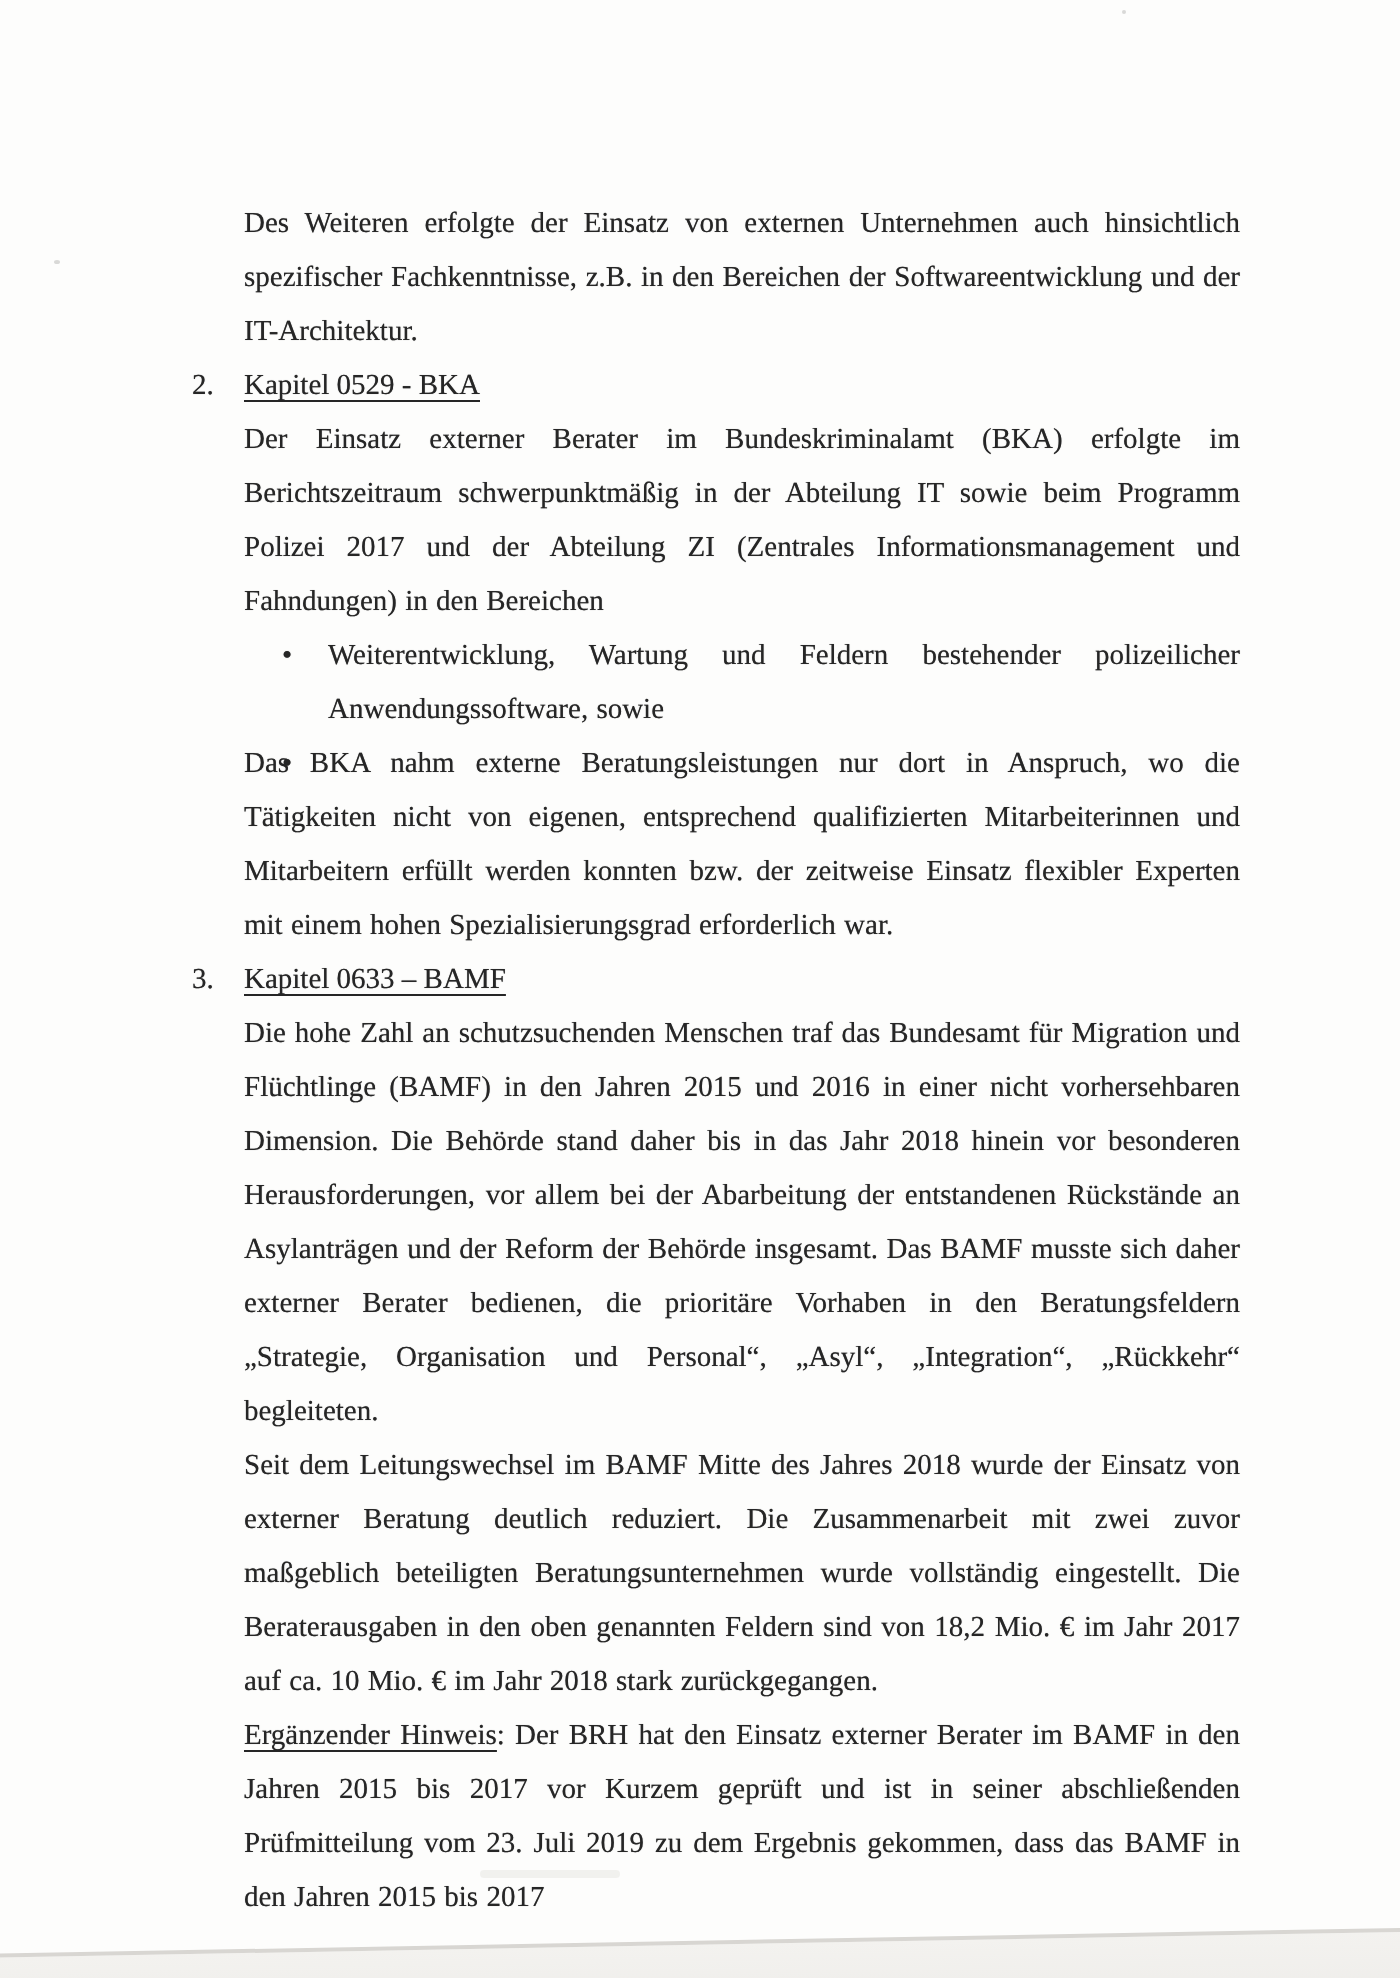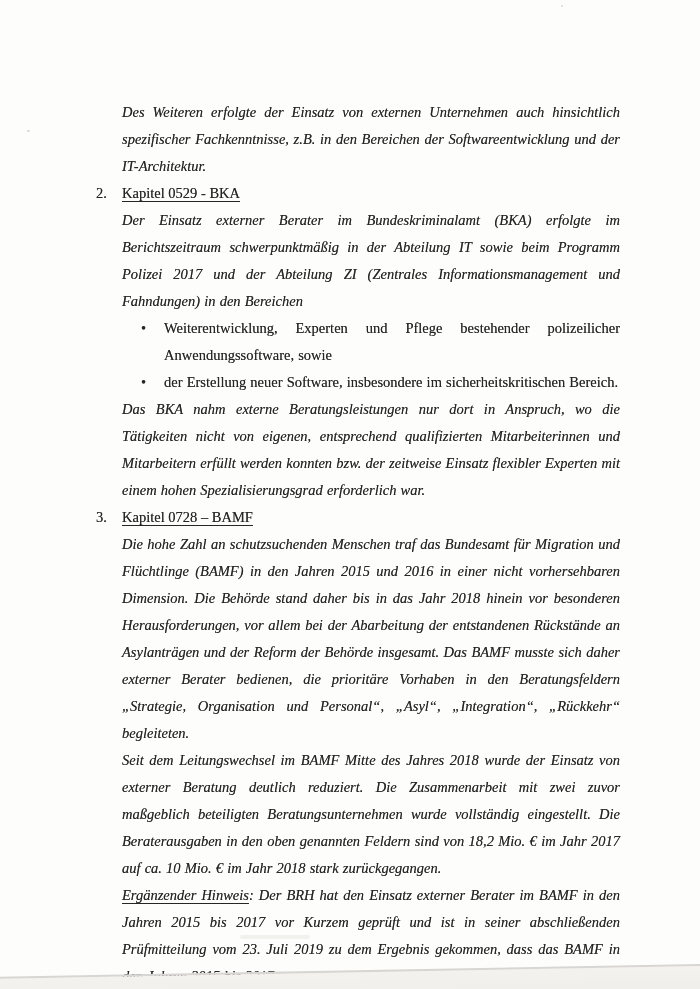--- a/index.html
+++ b/index.html
@@ -22,21 +22,20 @@
     top: 99px;
     width: 498px;
     font-size: 14.5px;
     line-height: 27px;
     text-shadow: 0 0 0.35px rgba(35,35,35,0.65);
   }
   .par {
     margin: 0;
     text-align: justify;
     word-spacing: 0.5px;
-    font-style: italic;
   }
   .heading {
     display: flex;
     margin-left: -26px;
   }
   .h-num {
     width: 26px;
     flex: 0 0 26px;
   }
   .h-title {
@@ -97,33 +96,32 @@
     <div class="heading">
       <span class="h-num">2.</span>
       <span class="h-title">Kapitel 0529 - BKA</span>
     </div>
 
     <p class="par">Der Einsatz externer Berater im Bundeskriminalamt (BKA) erfolgte im Berichtszeitraum schwerpunktmäßig in der Abteilung IT sowie beim Programm Polizei 2017 und der Abteilung ZI (Zentrales Informationsmanagement und Fahndungen) in den Bereichen</p>
 
     <ul class="bullets">
       <li class="bullet">
         <span class="dot">•</span>
-        <span>Weiterentwicklung, Experten und Pflege bestehender polizeilicher Anwendungssoftware, sowie</span>
+        <span>Weiterentwicklung, Wartung und Feldern bestehender polizeilicher Anwendungssoftware, sowie</span>
       </li>
       <li class="bullet">
         <span class="dot">•</span>
-        <span>der Erstellung neuer Software, insbesondere im sicherheitskritischen Bereich.</span>
       </li>
     </ul>
 
     <p class="par">Das BKA nahm externe Beratungsleistungen nur dort in Anspruch, wo die Tätigkeiten nicht von eigenen, entsprechend qualifizierten Mitarbeiterinnen und Mitarbeitern erfüllt werden konnten bzw. der zeitweise Einsatz flexibler Experten mit einem hohen Spezialisierungsgrad erforderlich war.</p>
 
     <div class="heading">
       <span class="h-num">3.</span>
-      <span class="h-title">Kapitel 0728 – BAMF</span>
+      <span class="h-title">Kapitel 0633 – BAMF</span>
     </div>
 
     <p class="par">Die hohe Zahl an schutzsuchenden Menschen traf das Bundesamt für Migration und Flüchtlinge (BAMF) in den Jahren 2015 und 2016 in einer nicht vorhersehbaren Dimension. Die Behörde stand daher bis in das Jahr 2018 hinein vor besonderen Herausforderungen, vor allem bei der Abarbeitung der entstandenen Rückstände an Asylanträgen und der Reform der Behörde insgesamt. Das BAMF musste sich daher externer Berater bedienen, die prioritäre Vorhaben in den Beratungsfeldern „Strategie, Organisation und Personal“, „Asyl“, „Integration“, „Rückkehr“ begleiteten.</p>
 
     <p class="par">Seit dem Leitungswechsel im BAMF Mitte des Jahres 2018 wurde der Einsatz von externer Beratung deutlich reduziert. Die Zusammenarbeit mit zwei zuvor maßgeblich beteiligten Beratungsunternehmen wurde vollständig eingestellt. Die Beraterausgaben in den oben genannten Feldern sind von 18,2 Mio. € im Jahr 2017 auf ca. 10 Mio. € im Jahr 2018 stark zurückgegangen.</p>
 
     <p class="par"><span class="underline">Ergänzender Hinweis</span><span>: Der BRH hat den Einsatz externer Berater im BAMF in den Jahren 2015 bis 2017 vor Kurzem geprüft und ist in seiner abschließenden Prüfmitteilung vom 23. Juli 2019 zu dem Ergebnis gekommen, dass das BAMF in den Jahren 2015 bis 2017</span></p>
 
   </div>
 

